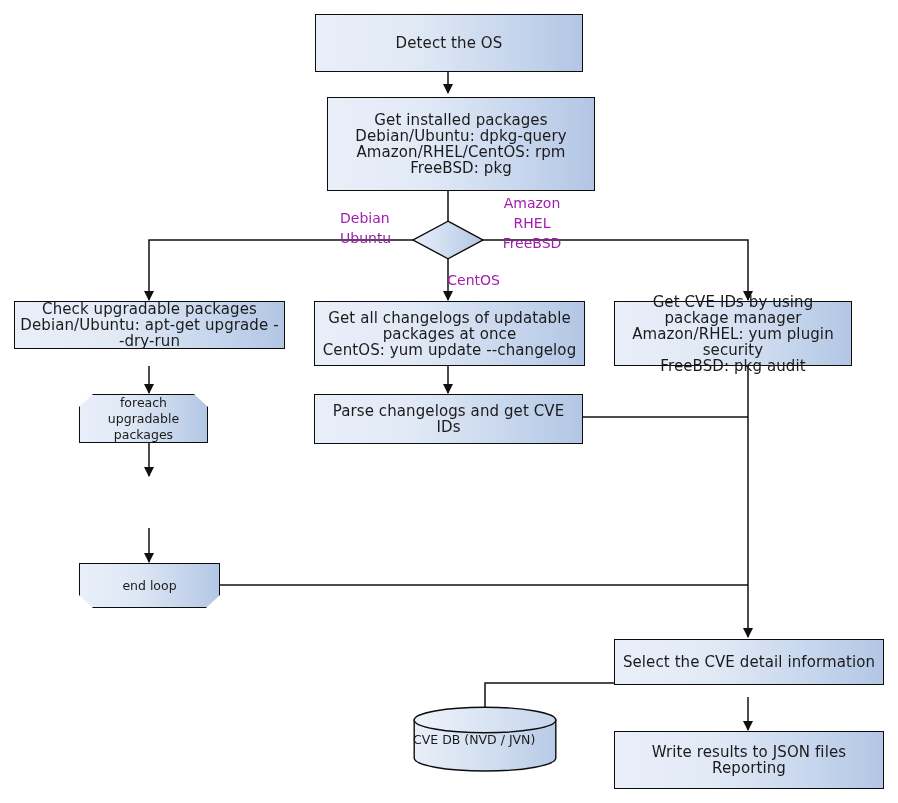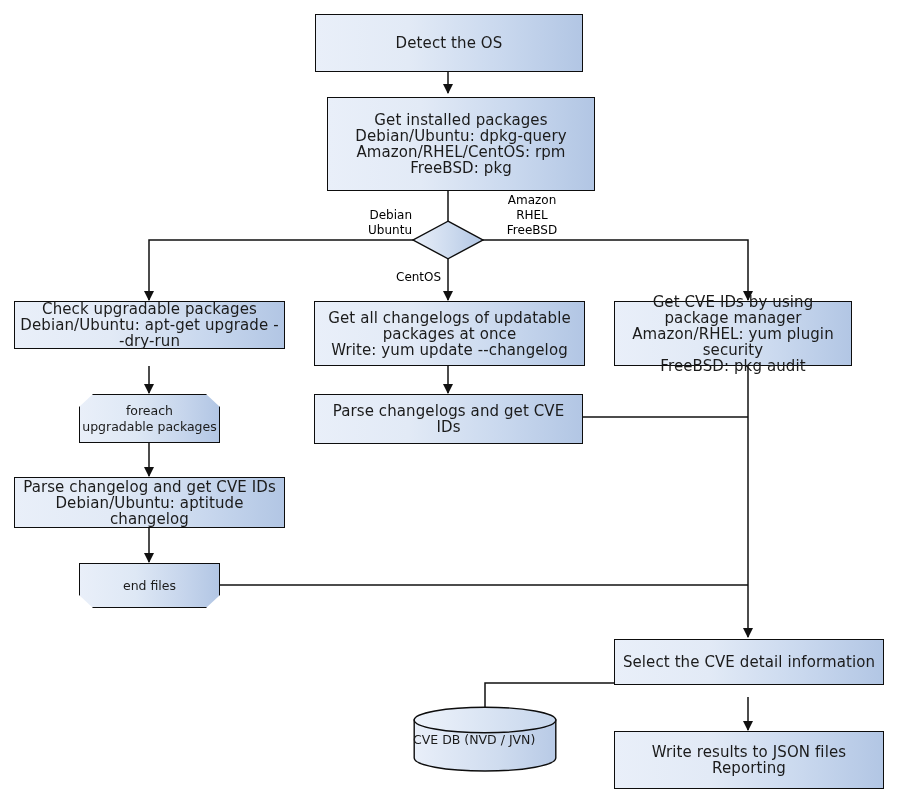--- a/index.html
+++ b/index.html
@@ -85,27 +85,27 @@
     left: 0;
     right: 0;
     top: 50%;
     transform: translateY(-45%);
     text-align: left;
     font-size: 12.5px;
     color: #1b1b1b;
   }
   .edge-label {
     position: absolute;
-    font-size: 12px;
-    line-height: 15px;
-    color: #000000;
+    font-size: 14px;
+    line-height: 20px;
+    color: #a21caf;
     white-space: pre-line;
   }
   .lbl-right { text-align: center; }
-  .lbl-left  { text-align: right; }
+  .lbl-left  { text-align: left; }
 </style>
 </head>
 <body>
 
 <div id="canvas">
 
   <svg id="edges" viewBox="0 0 898 803" xmlns="http://www.w3.org/2000/svg">
     <defs>
       <marker id="arrow" viewBox="0 0 10 10" refX="9" refY="5" markerWidth="7" markerHeight="7" orient="auto-start-reverse">
         <path d="M 0 0 L 10 5 L 0 10 z" fill="#111111"></path>
@@ -167,56 +167,52 @@
     </svg>
   </div>
 
   <div class="edge-label lbl-left" style="left:340px; top:208px; width:72px;">Debian
 Ubuntu</div>
 
   <div class="edge-label lbl-right" style="left:492px; top:193px; width:80px;">Amazon
 RHEL
 FreeBSD</div>
 
-  <div class="edge-label" style="left:396px; top:270px; width:104px; text-align:left;">CentOS</div>
+  <div class="edge-label" style="left:396px; top:270px; width:104px; text-align:right;">CentOS</div>
 
   <div class="node proc" style="left:14px; top:301px; width:271px; height:48px;">
     <span class="txt">Check upgradable packages
 Debian/Ubuntu: apt-get upgrade --dry-run</span>
   </div>
 
   <div class="node proc" style="left:314px; top:301px; width:271px; height:65px;">
     <span class="txt">Get all changelogs of updatable packages at once
-Write: yum update --changelog</span>
+CentOS: yum update --changelog</span>
   </div>
 
   <div class="node proc" style="left:614px; top:301px; width:238px; height:65px;">
     <span class="txt">Get CVE IDs by using package manager
 Amazon/RHEL: yum plugin security
 FreeBSD: pkg audit</span>
   </div>
 
-  <div class="loop-wrap" style="left:79px; top:394px; width:141px; height:49px;">
+  <div class="loop-wrap" style="left:79px; top:394px; width:129px; height:49px;">
     <div class="shape loop-start"></div>
     <div class="label">foreach
 upgradable  packages</div>
   </div>
 
   <div class="node proc" style="left:314px; top:394px; width:269px; height:50px;justify-content:flex-end;">
     <span class="txt">Parse changelogs and get CVE IDs</span>
   </div>
 
-  <div class="node proc" style="left:14px; top:477px; width:271px; height:51px;">
-    <span class="txt">Parse changelog and get  CVE IDs
-Debian/Ubuntu: aptitude changelog</span>
-  </div>
 
   <div class="loop-wrap" style="left:79px; top:563px; width:141px; height:45px;">
     <div class="shape loop-end"></div>
-    <div class="label">end files</div>
+    <div class="label">end loop</div>
   </div>
 
   <div class="node proc" style="left:614px; top:639px; width:270px; height:46px;">
     <span class="txt">Select the CVE detail information</span>
   </div>
 
   <div class="db-wrap" style="left:413px; top:706px; width:144px; height:66px;">
     <svg width="144" height="66" viewBox="0 0 144 66" xmlns="http://www.w3.org/2000/svg">
       <defs>
         <linearGradient id="gdb" x1="0" y1="0" x2="1" y2="0">

